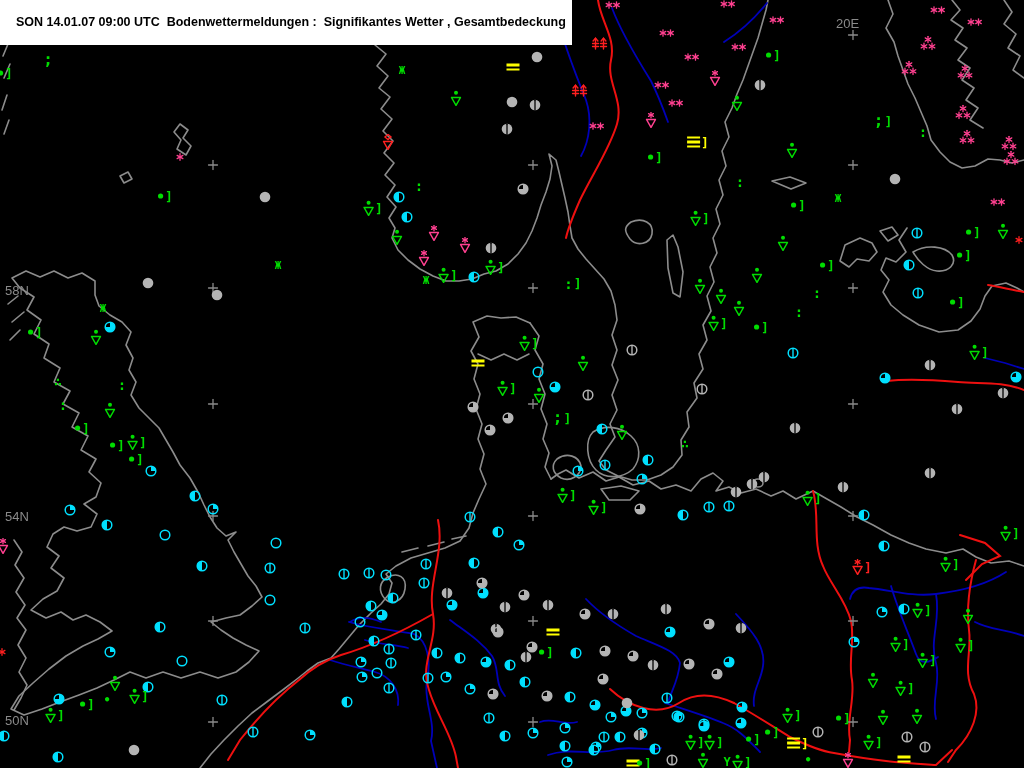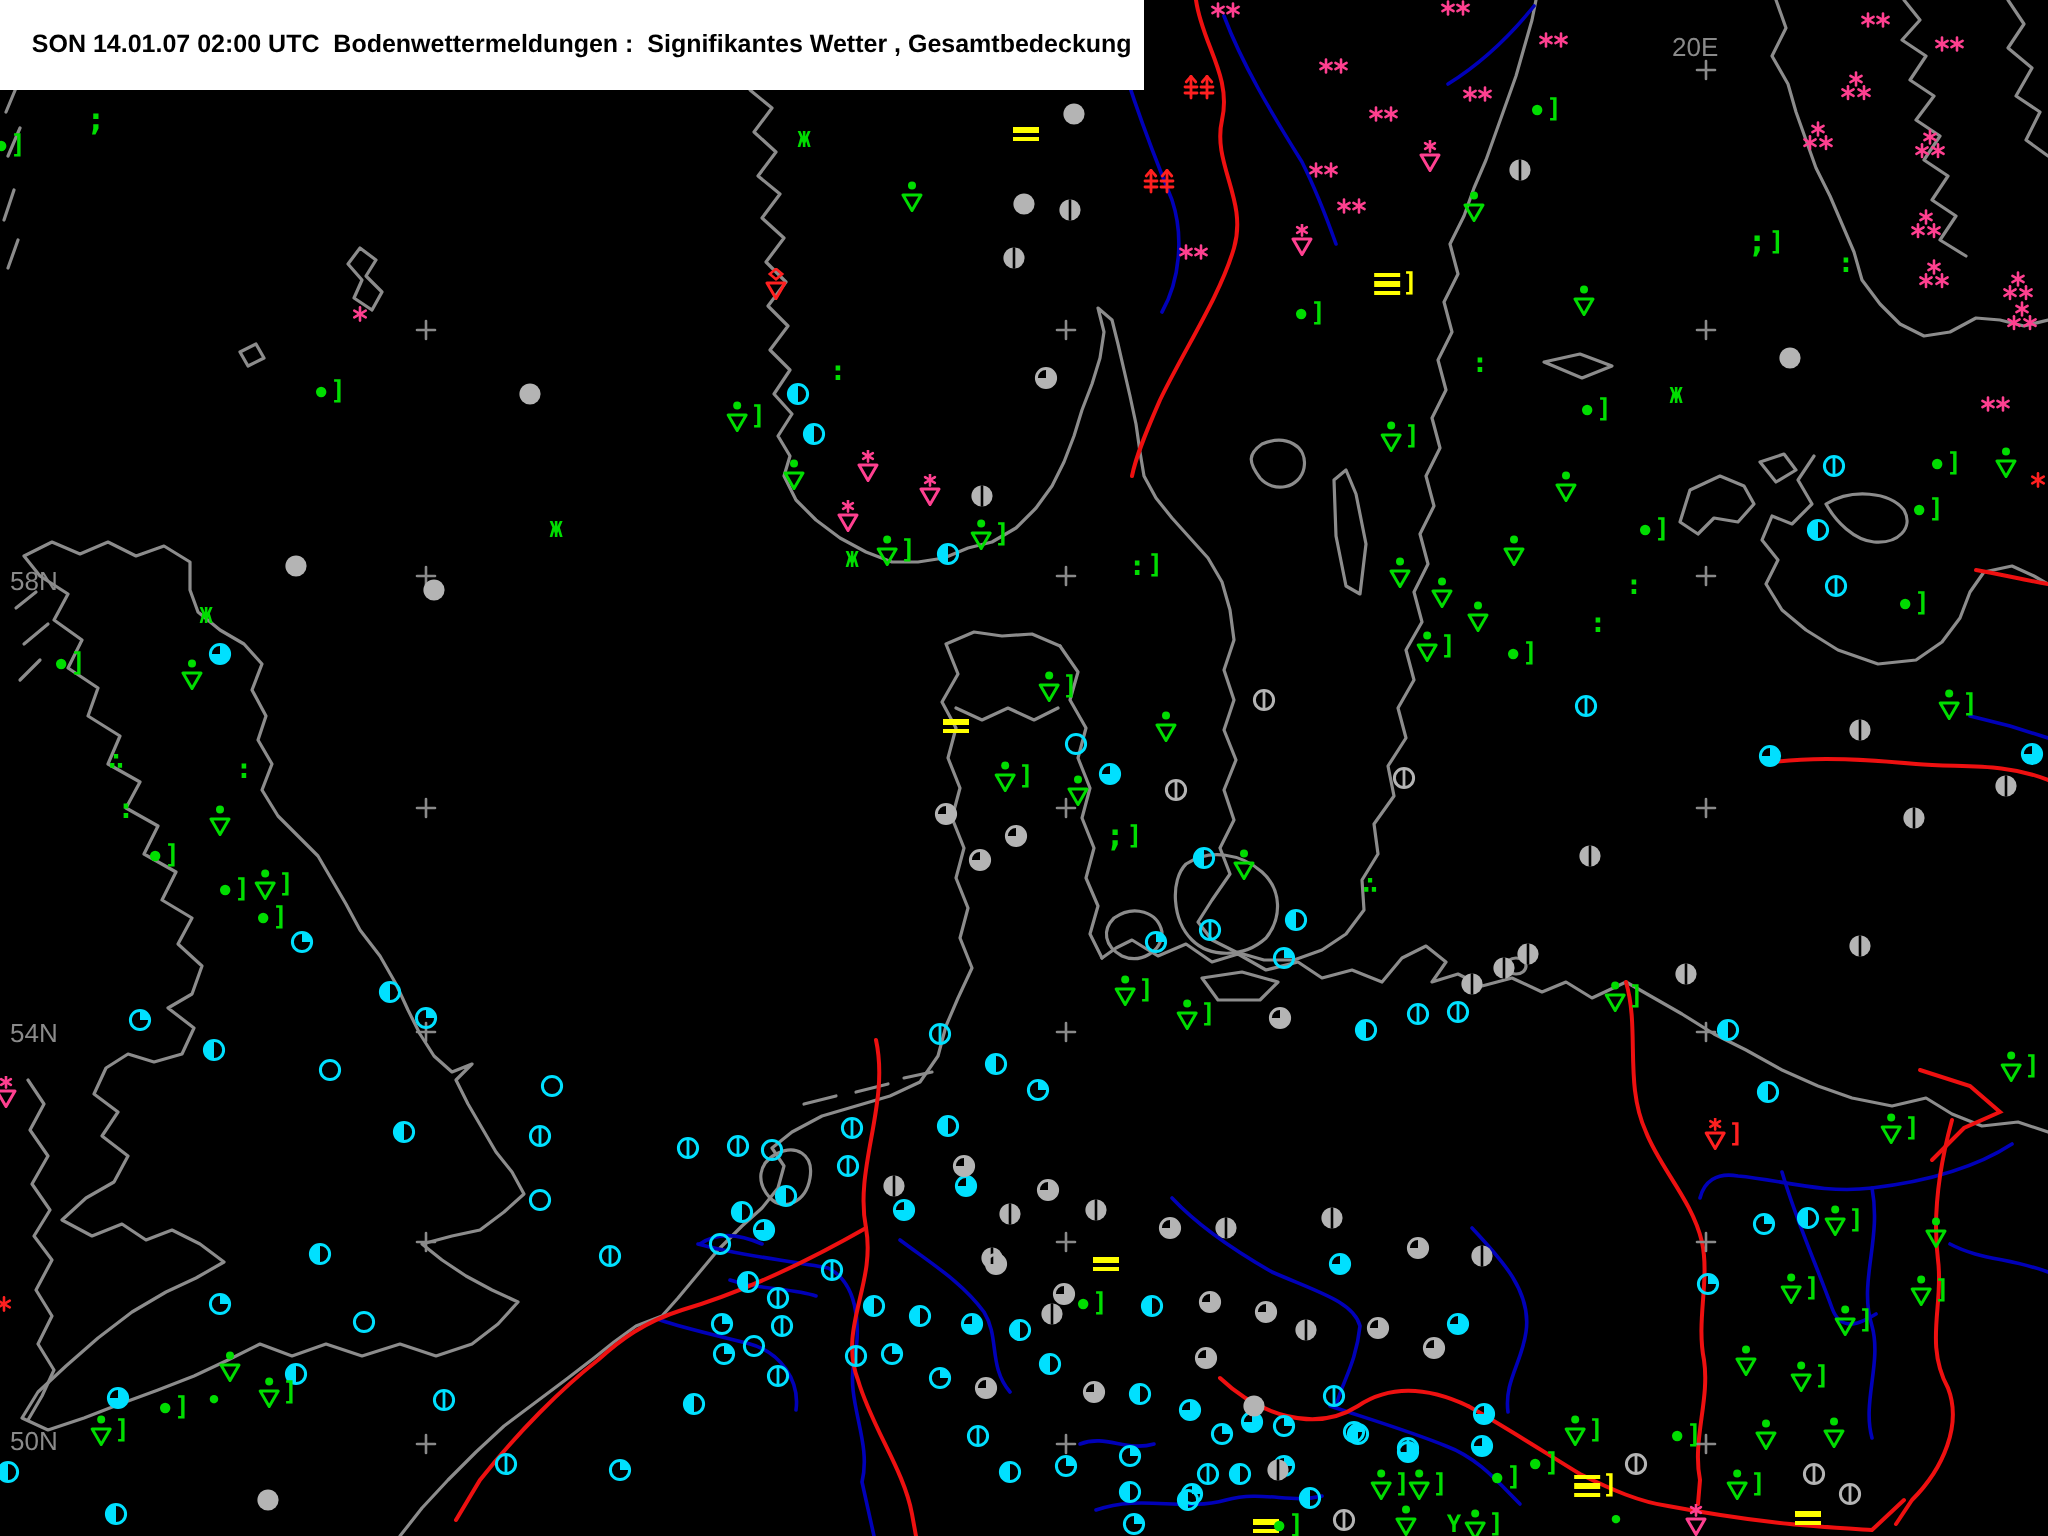--- a/index.html
+++ b/index.html
@@ -77,21 +77,21 @@
       <path d="M960,535 L985,543 L1000,556 L982,564 L966,580"></path>
       <path d="M813,491 C820,515 812,542 823,566 C830,584 846,600 851,621 C855,640 848,660 852,680 C855,700 846,720 850,740 L849,752"></path>
       <path d="M734,703 C752,713 772,726 790,737 C806,745 820,751 834,753 C850,756 868,759 886,761 C902,763 920,764 936,765 L952,750"></path>
       <path d="M610,689 C629,707 657,717 679,703 C697,691 717,695 734,703"></path>
       <path d="M438,520 C445,552 427,584 433,614 C438,642 419,664 429,690 C436,714 452,735 456,757 L458,768"></path>
       <path d="M433,614 C405,630 375,645 341,655 C322,661 310,670 299,680 C281,694 259,716 240,740 L228,760"></path>
     </g>
   </svg>
 
   <div class="titlebar">
-    <span>SON 14.01.07 02:00 UTC  Bodenwettermeldungen :  Signifikantes Wetter , Gesamtbedeckung</span>
+    <span>SON 14.01.07 09:00 UTC  Bodenwettermeldungen :  Signifikantes Wetter , Gesamtbedeckung</span>
   </div>
 
   <div id="overlay">
       <div class="sym" style="left: 110px; top: 327px;">
         <svg width="13" height="13" viewBox="0 0 13 13">
           <circle cx="6.5" cy="6.5" r="4.8" fill="none" stroke="#00e0ff" stroke-width="1.5"></circle>
           <path d="M6.5,6.5 L6.5,1.7 A4.8,4.8 0 1 1 1.7,6.5 Z" fill="#00e0ff"></path>
         </svg>
       </div>
       <div class="sym" style="left: 399px; top: 197px;">

